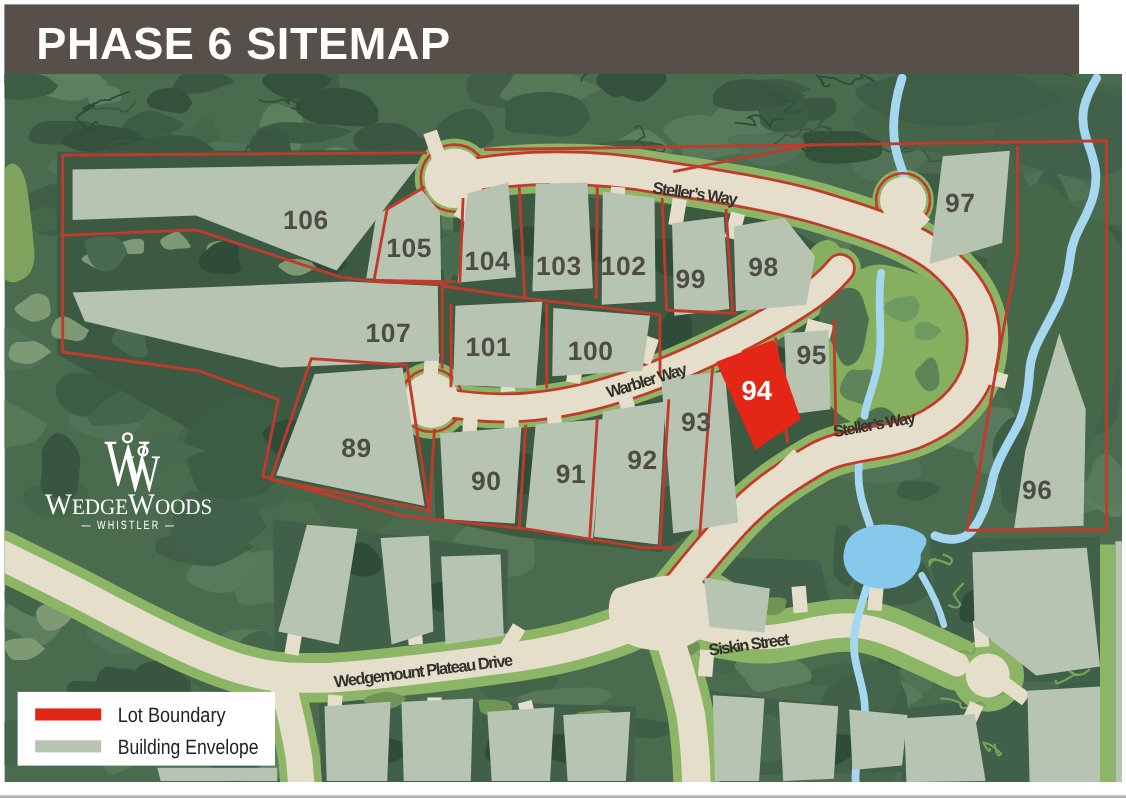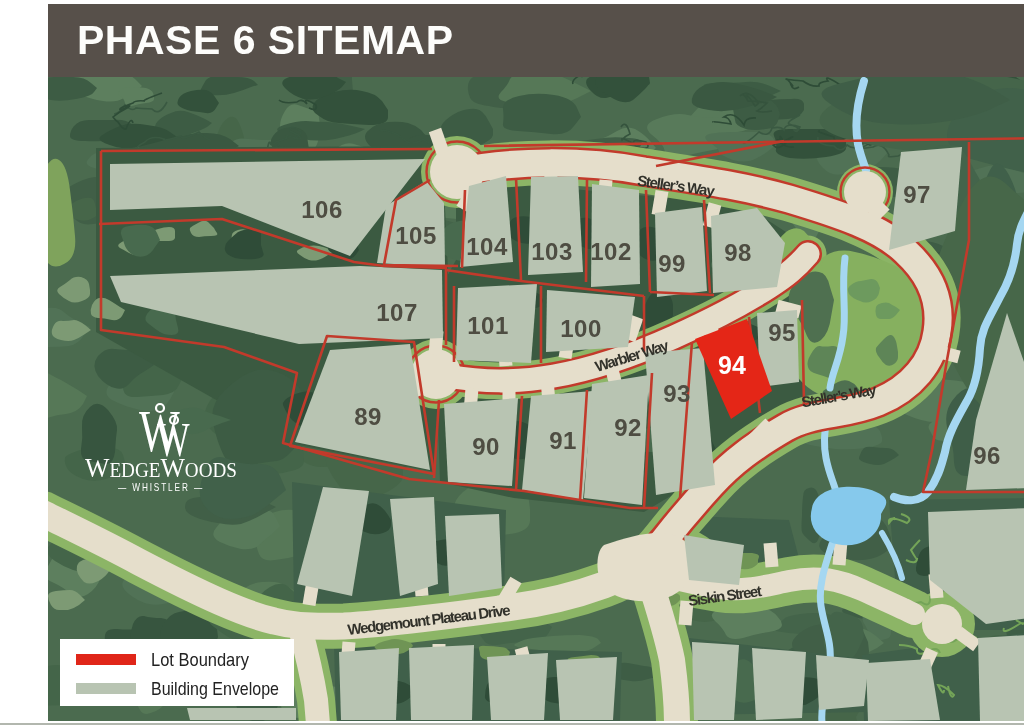--- a/index.html
+++ b/index.html
@@ -1,20 +1,20 @@
 <!DOCTYPE html>
 <html><head>
 <meta charset="utf-8">
 <style>
 html,body{margin:0;padding:0;}
 body{width:1024px;height:725px;background:#ffffff;font-family:"Liberation Sans", sans-serif;overflow:hidden;}
-.frame{position:absolute;left:4px;top:4px;width:977px;height:717px;margin-left:44px;}
+.frame{position:absolute;left:4px;top:4px;width:977px;height:717px;}
 .header{position:absolute;left:0;top:0;width:100%;height:73px;background:#57504a;}
 .header h1{margin:0;padding:13px 0 0 29px;font-size:41px;letter-spacing:0.5px;color:#fdfdfb;font-weight:bold;font-family:"Liberation Sans", sans-serif;}
-.map{position:absolute;left:0;top:73px;width:1016px;height:644px;overflow:hidden;}
+.map{position:absolute;left:0;top:63px;width:1016px;height:644px;overflow:hidden;}
 </style>
 </head>
 <body>
 <div class="frame">
 
 <div class="header">
       <h1>PHASE 6 SITEMAP</h1>
     </div>
 
 <div class="map">

